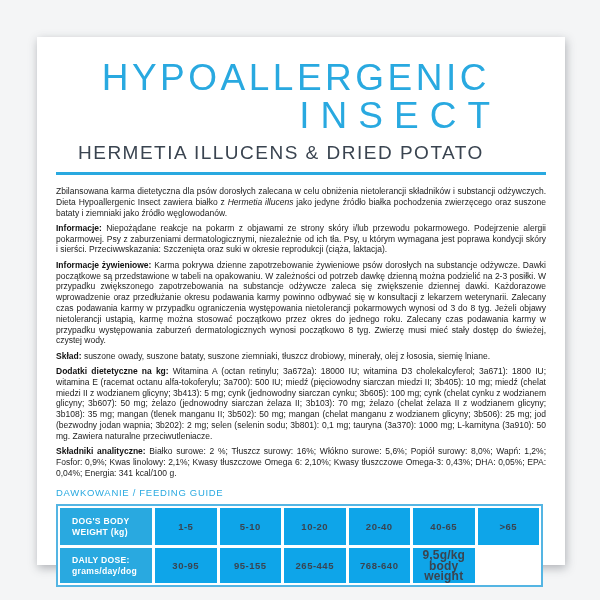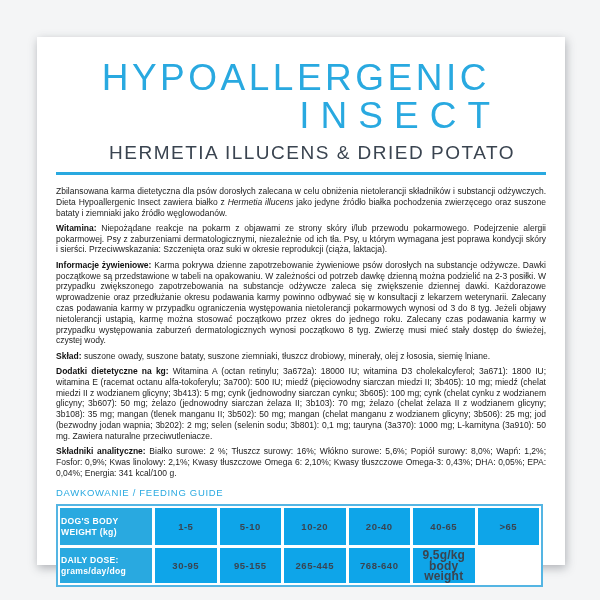--- a/index.html
+++ b/index.html
@@ -30,21 +30,21 @@
   .title-line1 {
     font-size: 37px;
     letter-spacing: 3.5px;
   }
   .title-line2 {
     font-size: 37px;
     letter-spacing: 11px;
     margin-right: -11px;
   }
   .subtitle {
-    text-align: center;
+    text-align: left;
     padding-left: 22px;
     color: #3a4450;
     font-size: 19px;
     letter-spacing: 1.5px;
     font-weight: 500;
     margin-top: 7px;
     white-space: nowrap;
   }
   .rule {
     height: 3px;
@@ -82,21 +82,21 @@
   .th-cell {
     background: #29a9e0;
     color: #ffffff;
     font-weight: bold;
     font-size: 8.6px;
     line-height: 11px;
     letter-spacing: 0.3px;
     display: flex;
     flex-direction: column;
     justify-content: center;
-    padding-left: 1px;
+    padding-left: 12px;
   }
   .data-cell {
     display: flex;
     align-items: center;
     justify-content: center;
     color: #3a4450;
     font-weight: bold;
     font-size: 9.5px;
     letter-spacing: 0.5px;
     background: #0ea5e9;
@@ -116,21 +116,21 @@
       <div class="title-line2">INSECT</div>
     </div>
 
     <div class="subtitle">HERMETIA ILLUCENS &amp; DRIED POTATO</div>
 
     <div class="rule"></div>
 
     <div class="body-copy">
       <p><span>Zbilansowana karma dietetyczna dla psów dorosłych zalecana w celu obniżenia nietolerancji składników i substancji odżywczych. Dieta Hypoallergenic Insect zawiera białko z </span><i>Hermetia illucens</i><span> jako jedyne źródło białka pochodzenia zwierzęcego oraz suszone bataty i ziemniaki jako źródło węglowodanów.</span></p>
 
-      <p><b>Witamina:</b><span> Niepożądane reakcje na pokarm z objawami ze strony skóry i/lub przewodu pokarmowego. Podejrzenie alergii pokarmowej. Psy z zaburzeniami dermatologicznymi, niezależnie od ich tła. Psy, u którym wymagana jest poprawa kondycji skóry i sierści. Przeciwwskazania: Szczenięta oraz suki w okresie reprodukcji (ciąża, laktacja).</span></p>
+      <p><b>Informacje:</b><span> Niepożądane reakcje na pokarm z objawami ze strony skóry i/lub przewodu pokarmowego. Podejrzenie alergii pokarmowej. Psy z zaburzeniami dermatologicznymi, niezależnie od ich tła. Psy, u którym wymagana jest poprawa kondycji skóry i sierści. Przeciwwskazania: Szczenięta oraz suki w okresie reprodukcji (ciąża, laktacja).</span></p>
 
       <p><b>Informacje żywieniowe:</b><span> Karma pokrywa dzienne zapotrzebowanie żywieniowe psów dorosłych na substancje odżywcze. Dawki początkowe są przedstawione w tabeli na opakowaniu. W zależności od potrzeb dawkę dzienną można podzielić na 2-3 posiłki. W przypadku zwiększonego zapotrzebowania na substancje odżywcze zaleca się zwiększenie dziennej dawki. Każdorazowe wprowadzenie oraz przedłużanie okresu podawania karmy powinno odbywać się w konsultacji z lekarzem weterynarii. Zalecany czas podawania karmy w przypadku ograniczenia występowania nietolerancji pokarmowych wynosi od 3 do 8 tyg. Jeżeli objawy nietolerancji ustąpią, karmę można stosować początkowo przez okres do jednego roku. Zalecany czas podawania karmy w przypadku występowania zaburzeń dermatologicznych wynosi początkowo 8 tyg. Zwierzę musi mieć stały dostęp do świeżej, czystej wody.</span></p>
 
       <p><b>Skład:</b><span> suszone owady, suszone bataty, suszone ziemniaki, tłuszcz drobiowy, minerały, olej z łososia, siemię lniane.</span></p>
 
       <p><b>Dodatki dietetyczne na kg:</b><span> Witamina A (octan retinylu; 3a672a): 18000 IU; witamina D3 cholekalcyferol; 3a671): 1800 IU; witamina E (racemat octanu alfa-tokoferylu; 3a700): 500 IU; miedź (pięciowodny siarczan miedzi II; 3b405): 10 mg; miedź (chelat miedzi II z wodzianem glicyny; 3b413): 5 mg; cynk (jednowodny siarczan cynku; 3b605): 100 mg; cynk (chelat cynku z wodzianem glicyny; 3b607): 50 mg; żelazo (jednowodny siarczan żelaza II; 3b103): 70 mg; żelazo (chelat żelaza II z wodzianem glicyny; 3b108): 35 mg; mangan (tlenek manganu II; 3b502): 50 mg; mangan (chelat manganu z wodzianem glicyny; 3b506): 25 mg; jod (bezwodny jodan wapnia; 3b202): 2 mg; selen (selenin sodu; 3b801): 0,1 mg; tauryna (3a370): 1000 mg; L-karnityna (3a910): 50 mg. Zawiera naturalne przeciwutleniacze.</span></p>
 
       <p><b>Składniki analityczne:</b><span> Białko surowe: 2 %; Tłuszcz surowy: 16%; Włókno surowe: 5,6%; Popiół surowy: 8,0%; Wapń: 1,2%; Fosfor: 0,9%; Kwas linolowy: 2,1%; Kwasy tłuszczowe Omega 6: 2,10%; Kwasy tłuszczowe Omega-3: 0,43%; DHA: 0,05%; EPA: 0,04%; Energia: 341 kcal/100 g.</span></p>
     </div>
 

